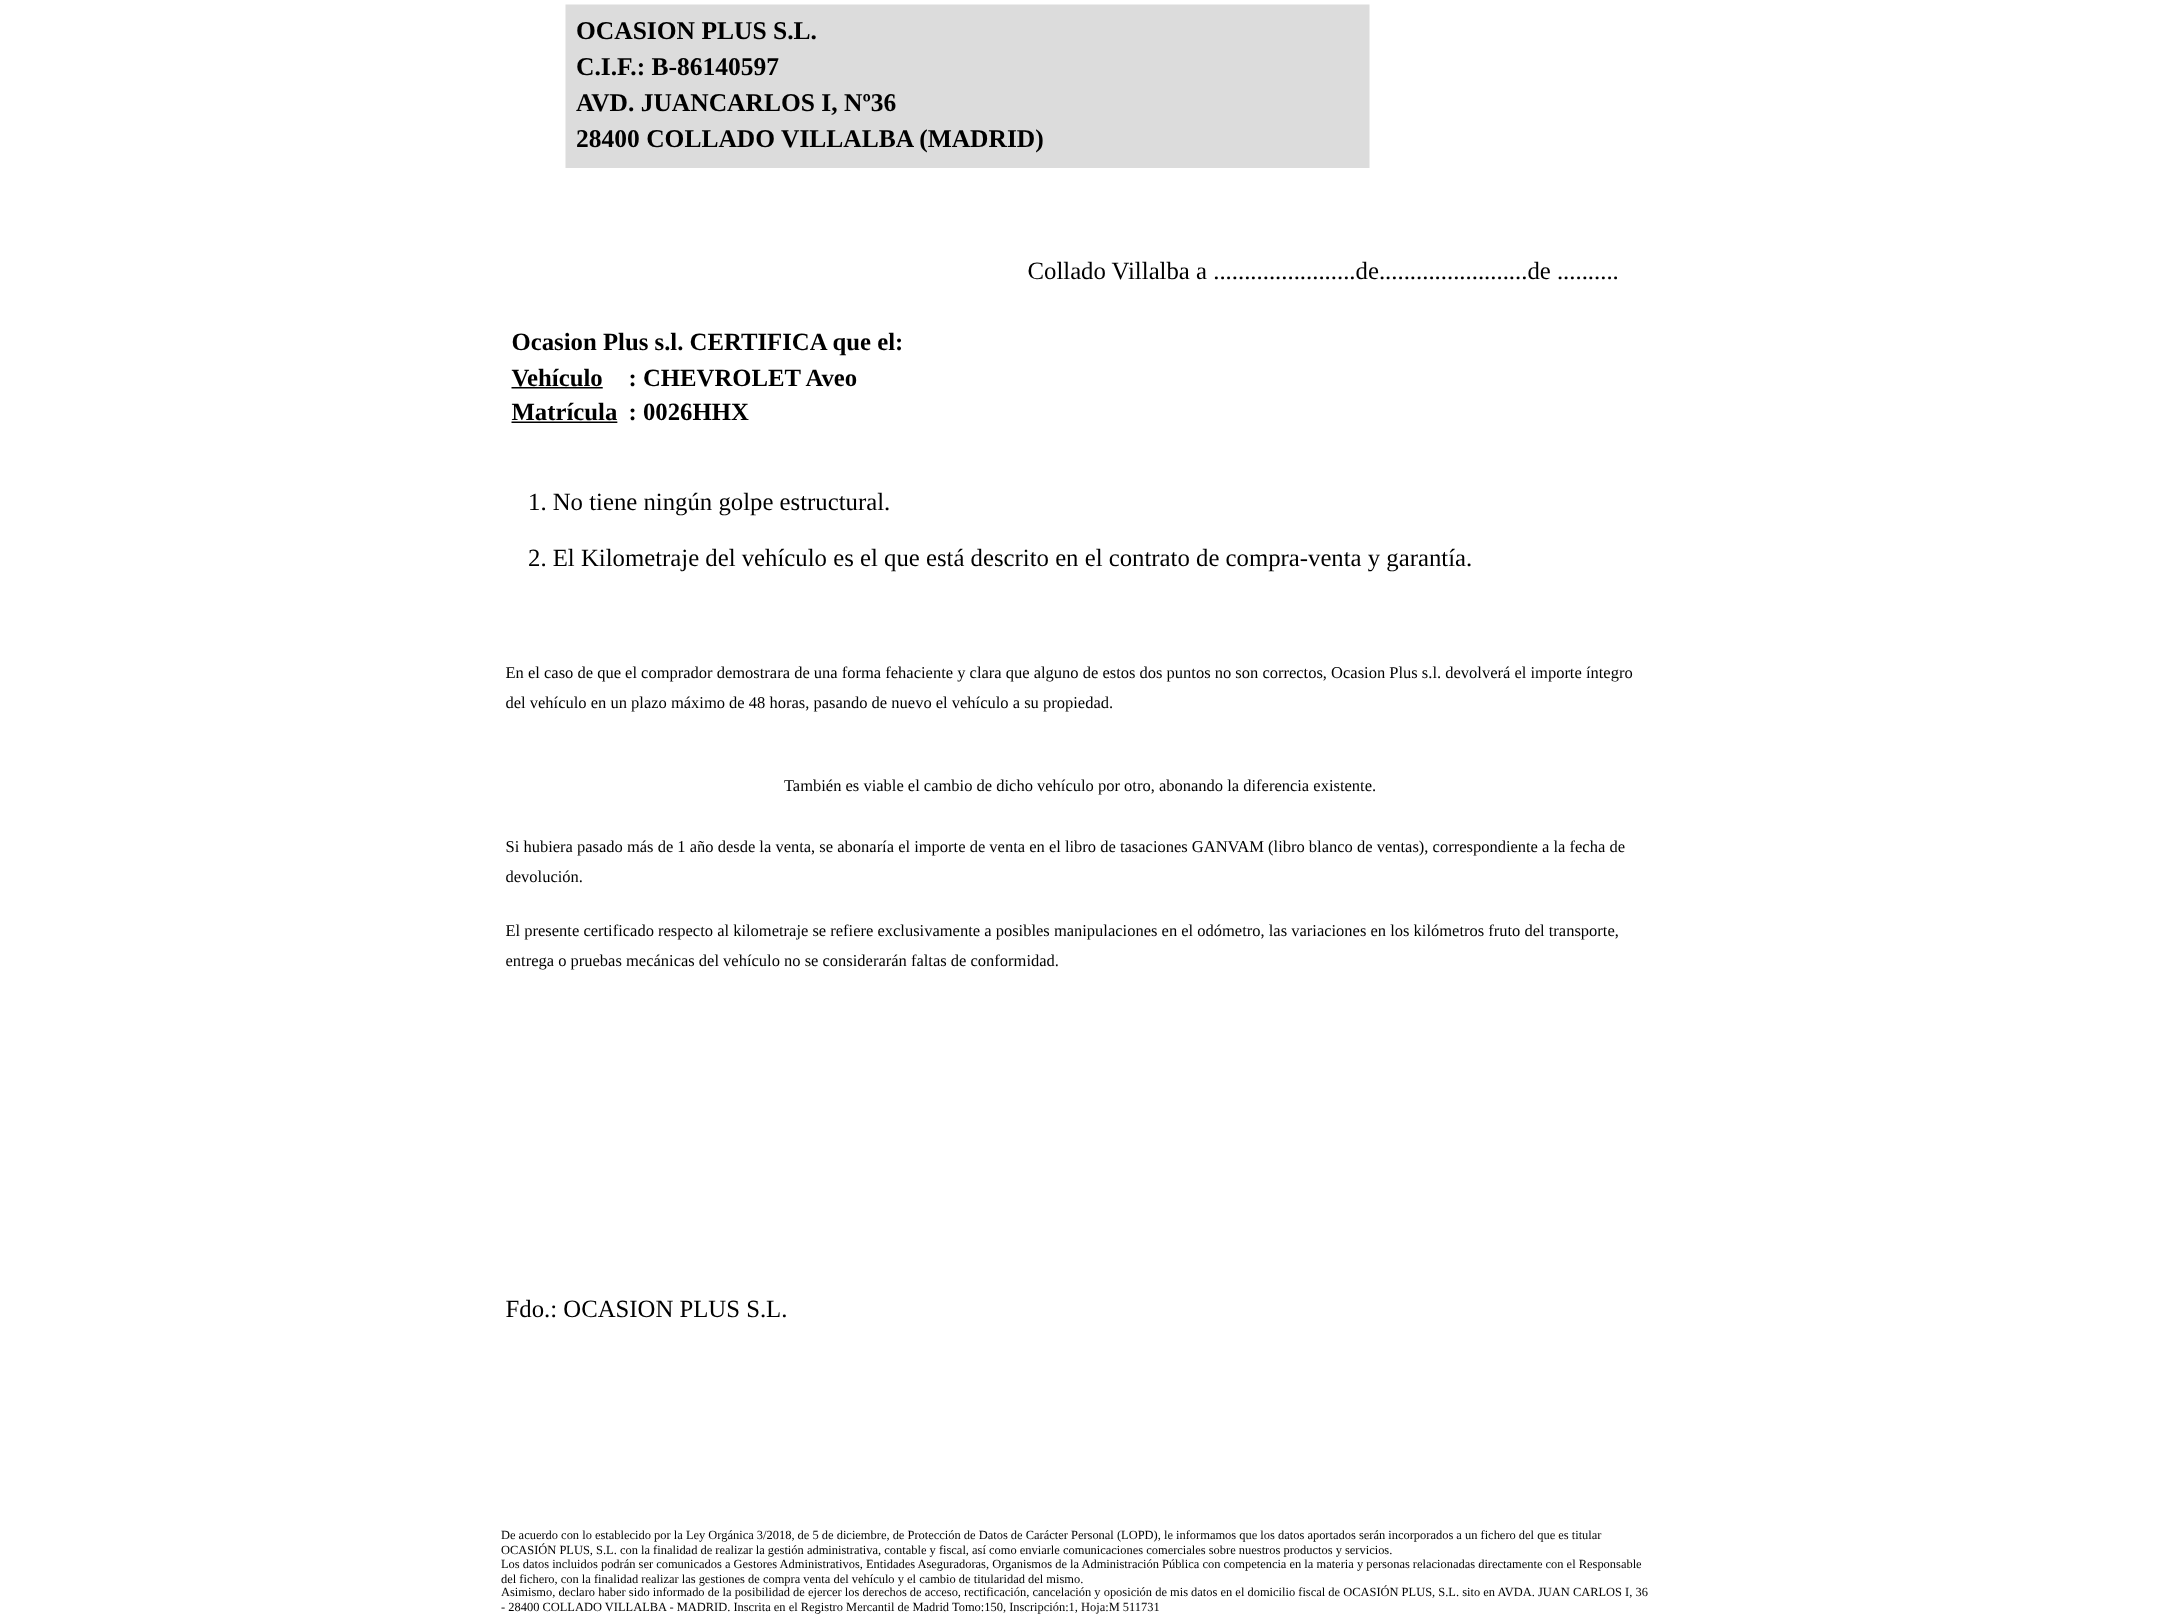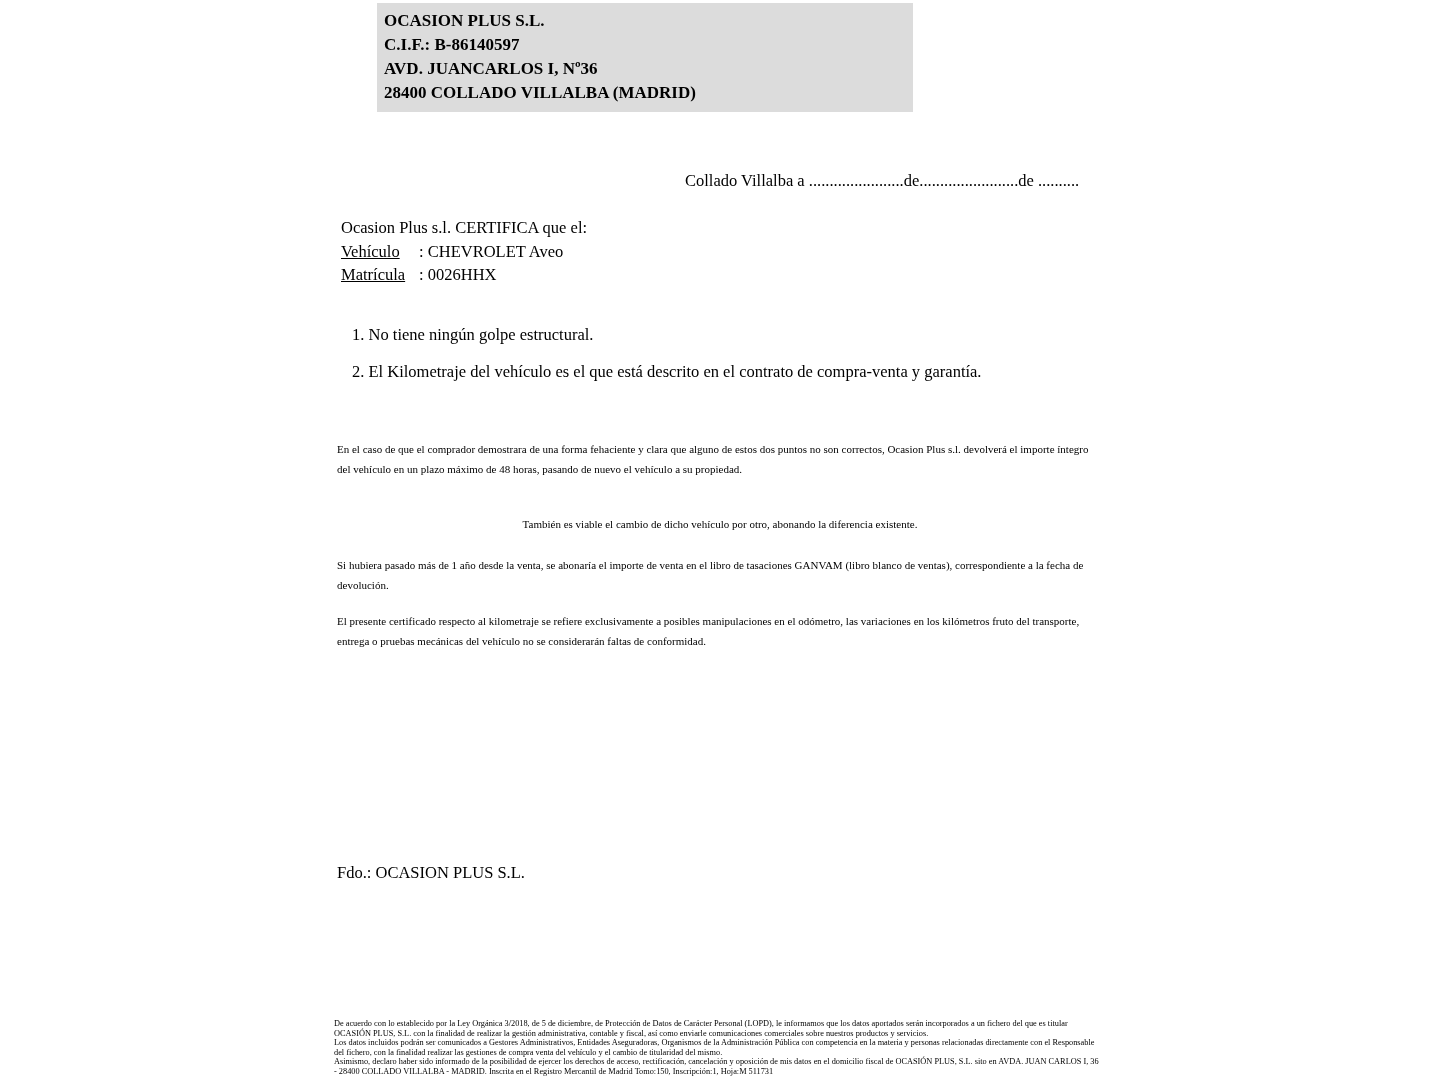--- a/index.html
+++ b/index.html
@@ -32,20 +32,21 @@
   .date-line {
     left: 685px; top: 171px;
     font-size: 16.5px;
     white-space: nowrap;
   }
 
   .certify {
     left: 341px; top: 216px;
     font-size: 16.5px;
     line-height: 23.5px;
+    font-weight: bold;
   }
   .certify .row { white-space: nowrap; }
   .lbl {
     display: inline-block;
     width: 78px;
     text-decoration: underline;
   }
 
   .point {
     left: 352px;

